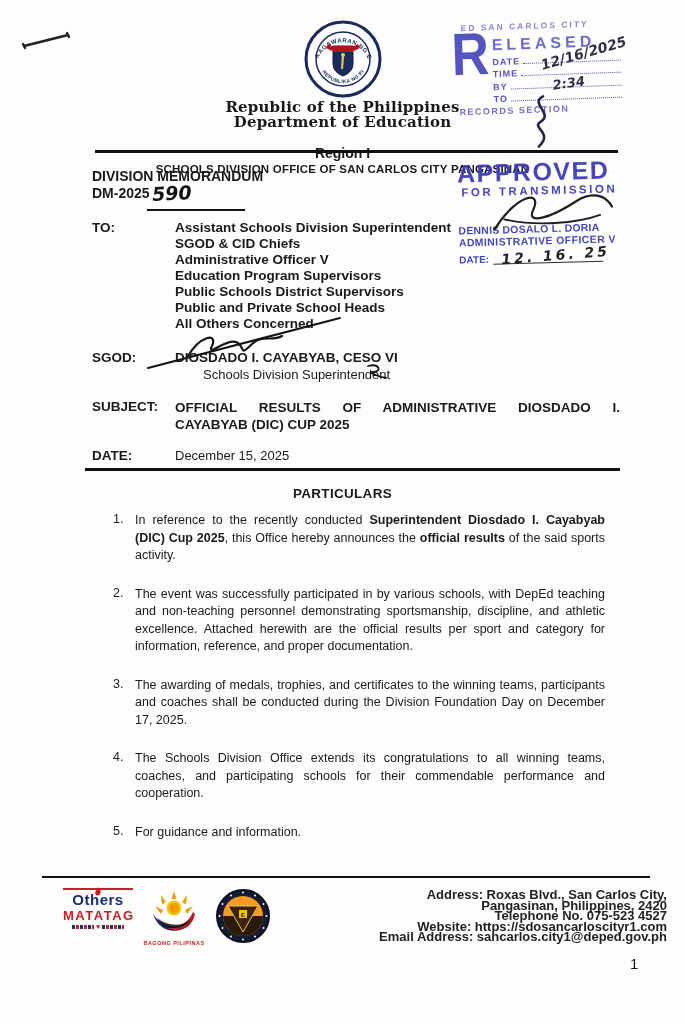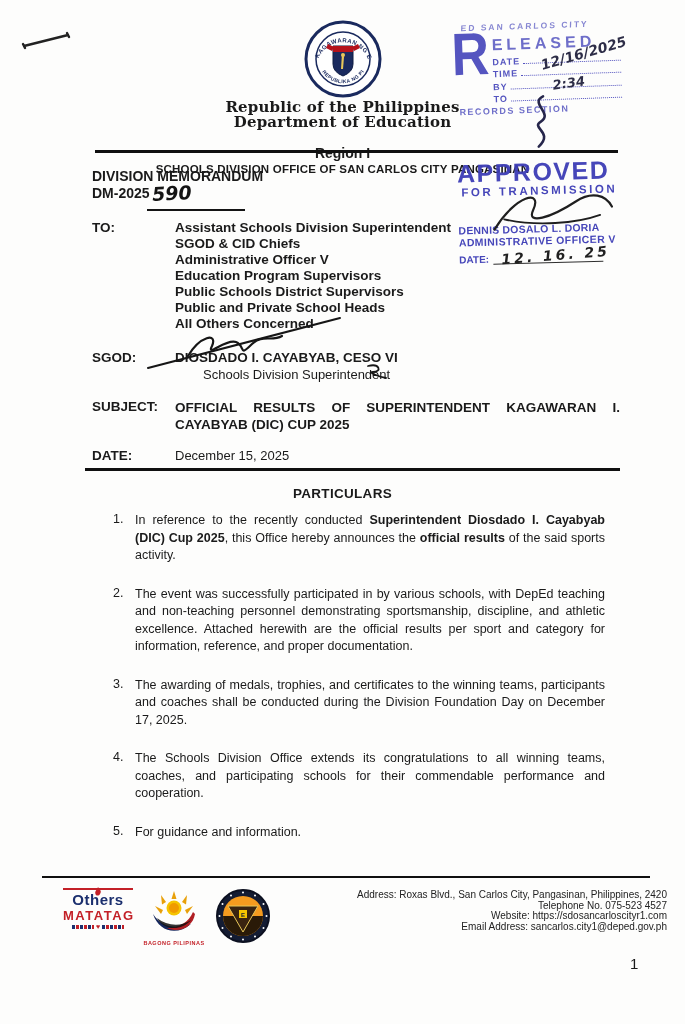--- a/index.html
+++ b/index.html
@@ -83,21 +83,21 @@
   .deped-topline{height:2px; background:#c32027; margin-bottom:2px;}
   .deped-word{font-weight:800; font-size:15px; color:#1b2f6e; letter-spacing:.5px; position:relative; line-height:15px;}
   .deped-flame{position:absolute; left:31px; top:-5px;}
   .matatag-word{font-weight:800; font-size:13px; color:#c32027; letter-spacing:1.5px; margin-top:1px;}
   .matatag-bars{display:flex; align-items:center; justify-content:center; gap:2px; margin-top:1px;}
   .bar-seg{width:22px; height:4px; background:repeating-linear-gradient(90deg,#1b2f6e 0 3px,#fff 3px 4px,#c32027 4px 7px,#fff 7px 8px);}
   .heart{color:#c32027; font-size:7px; line-height:6px;}
   .bagong-logo{width:62px; text-align:center;}
   .bagong-caption{font-size:5.5px; font-weight:800; color:#c32027; letter-spacing:.5px; margin-top:-2px;}
   .division-seal{width:56px;}
-  .footer-address{position:absolute; right:18px; top:890px; width:310px; text-align:right; font-size:10px; font-weight:normal; line-height:10.5px; color:#222;}
+  .footer-address{position:absolute; right:18px; top:890px; width:310px; text-align:right; font-size:13px; font-weight:bold; line-height:10.5px; color:#222;}
   .page-num{position:absolute; left:630px; top:955px; font-size:15px;}
   b{font-weight:bold;}
 </style>
 </head>
 <body>
 
 <div class="page">
 
   <svg class="pen-mark" width="56" height="24" viewBox="0 0 56 24">
     <path d="M4 18 L48 7 M3 16 l2 4 M47 5 l2 4" stroke="#222" stroke-width="2.4" fill="none" stroke-linecap="round"></path>
@@ -201,21 +201,21 @@
     <div class="frow from-block">
       <div class="flabel">SGOD:</div>
       <div class="fcontent">
         <div class="from-name">DIOSDADO I. CAYABYAB, CESO VI</div>
         <div class="from-title">Schools Division Superintendent</div>
       </div>
     </div>
     <div class="frow subject-block">
       <div class="flabel">SUBJECT:</div>
       <div class="fcontent">
-        <div class="subj-line1">OFFICIAL RESULTS OF SUPERINTENDENT KAGAWARAN I.</div>
+        <div class="subj-line1">OFFICIAL RESULTS OF ADMINISTRATIVE DIOSDADO I.</div>
         <div class="subj-line2">CAYABYAB (DIC) CUP 2025</div>
       </div>
     </div>
     <div class="frow date-block">
       <div class="flabel">DATE:</div>
       <div class="fcontent date-value">December 15, 2025</div>
     </div>
   </div>
 
   <svg class="sig-main" width="210" height="68" viewBox="0 0 210 68">

